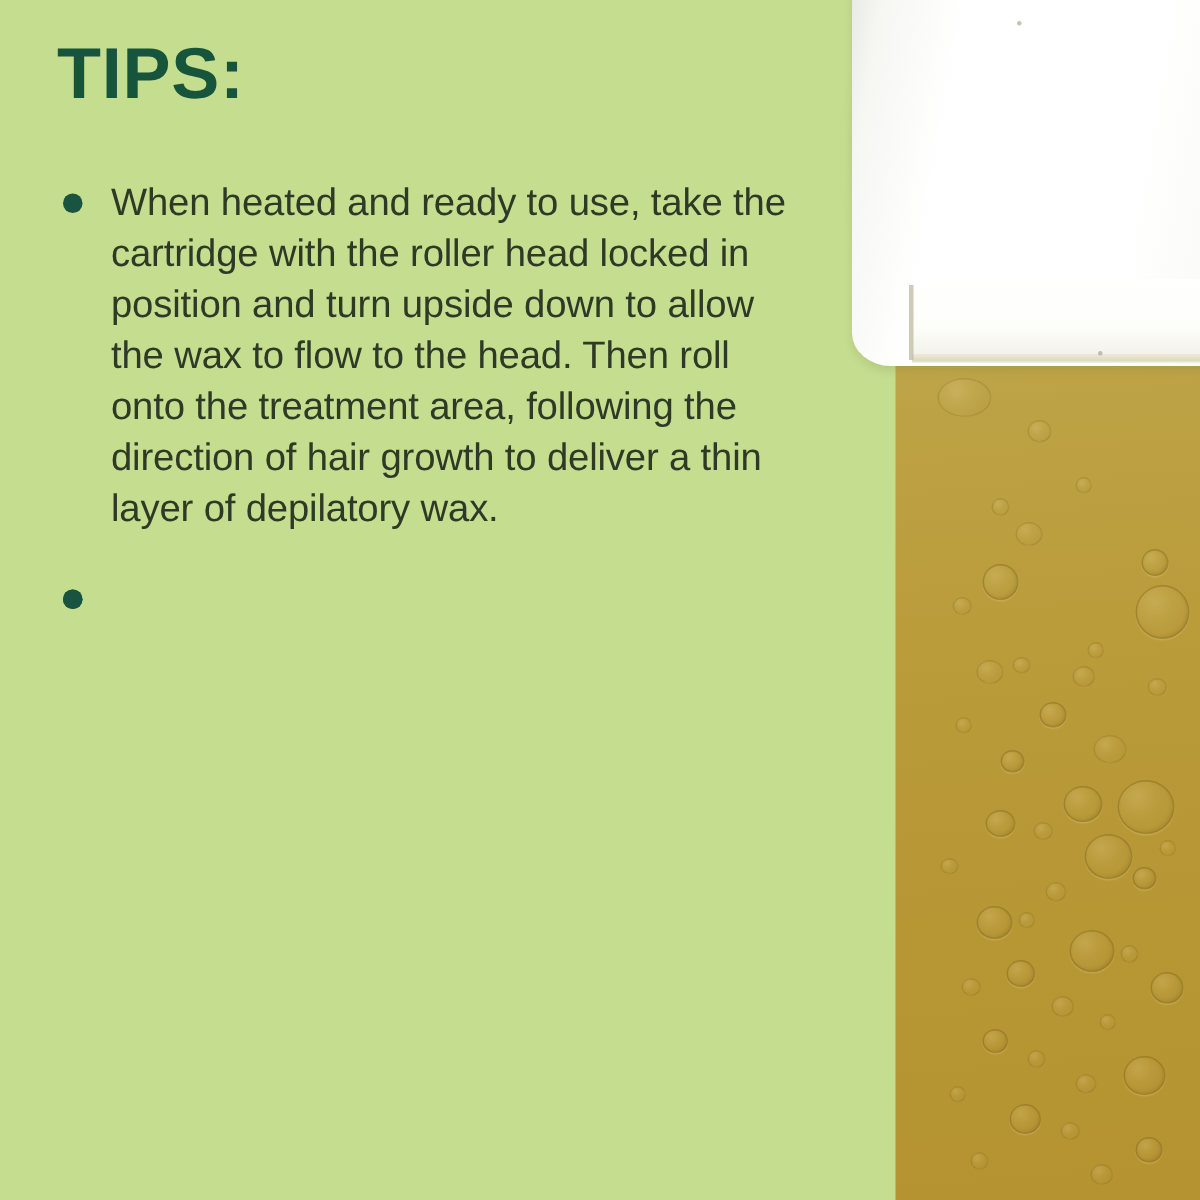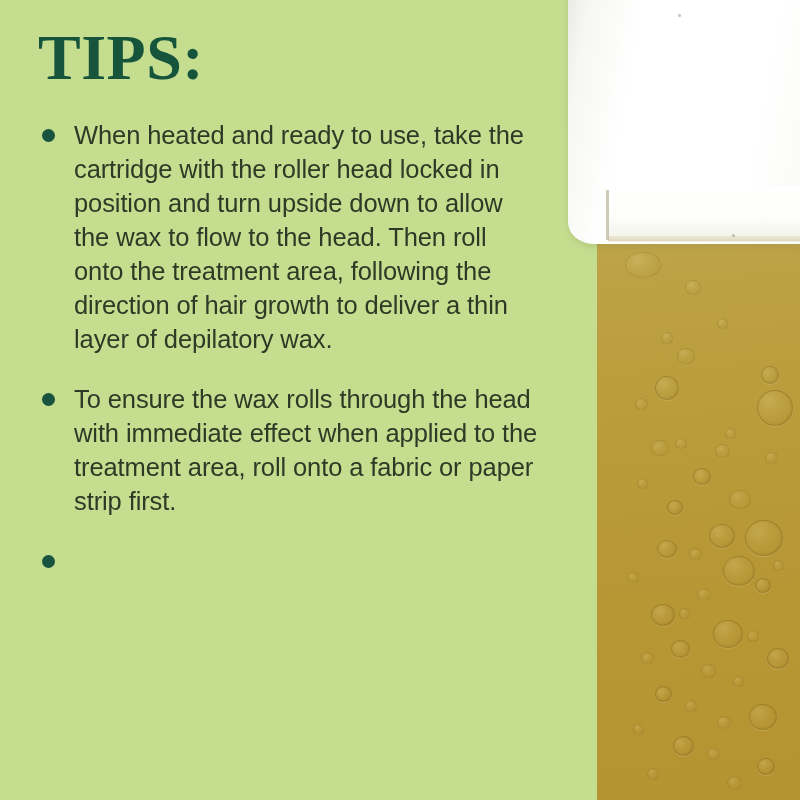--- a/index.html
+++ b/index.html
@@ -172,23 +172,23 @@
     top: 0;
     width: 560px;
     height: 800px;
   }
 
   .page-title {
     position: absolute;
     left: 38px;
     top: 26px;
     margin: 0;
-    font-family: Liberation Serif, serif;
+    font-family: Liberation Sans, sans-serif;
     font-weight: bold;
-    font-size: 64px;
+    font-size: 48px;
     line-height: 1;
     letter-spacing: 0.5px;
     color: #16543c;
   }
 
   .tips-list {
     position: absolute;
     left: 40px;
     top: 118px;
     width: 500px;
@@ -294,21 +294,20 @@
 
     <h1 class="page-title">TIPS:</h1>
 
     <ul class="tips-list">
       <li class="tip-item">
         <span class="tip-bullet"></span>
         <span>When heated and ready to use, take the cartridge with the roller head locked in position and turn upside down to allow the wax to flow to the head. Then roll onto the treatment area, following the direction of hair growth to deliver a thin layer of depilatory wax.</span>
       </li>
       <li class="tip-item">
         <span class="tip-bullet"></span>
-        <span>To ensure the wax rolls through the head with immediate effect when applied to the treatment area, roll onto a fabric or paper strip first.</span>
       </li>
       <li class="tip-item">
         <span class="tip-bullet"></span>
       </li>
     </ul>
 
   </div>
 </div>
 
 </body></html>

